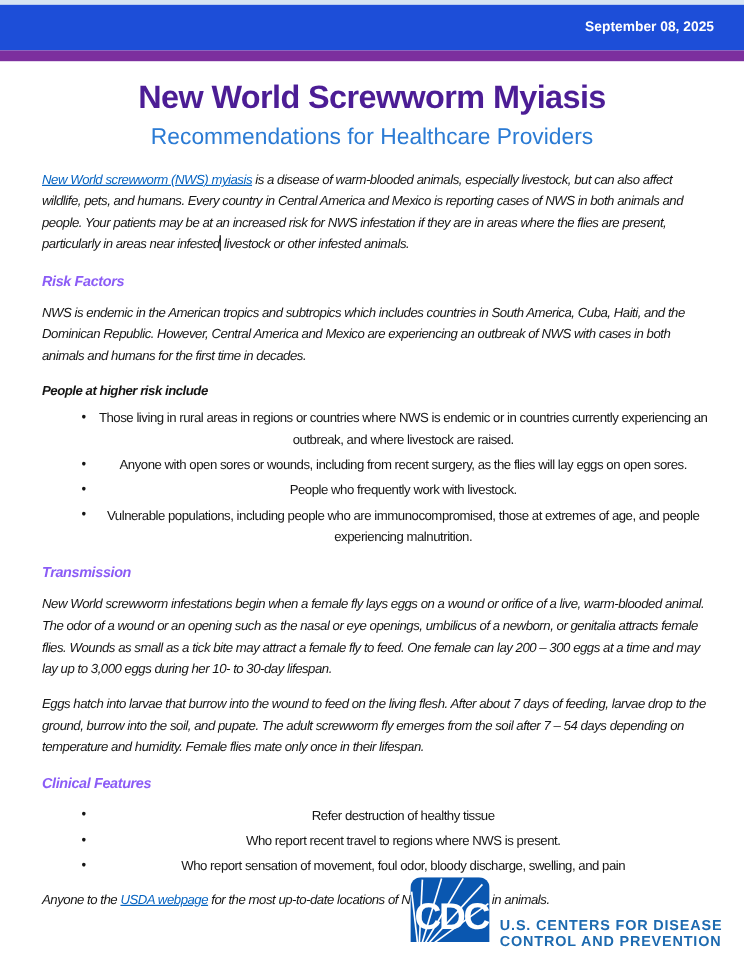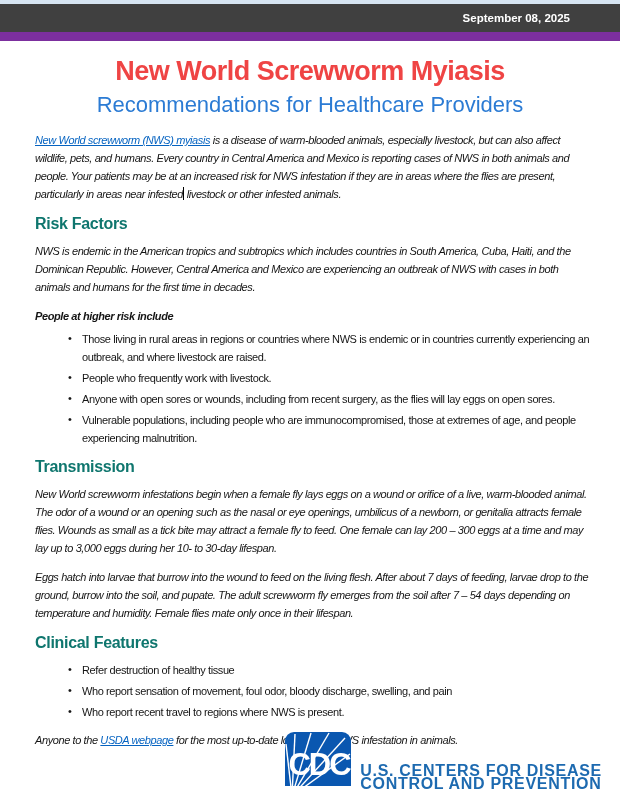--- a/index.html
+++ b/index.html
@@ -3,63 +3,63 @@
 <meta charset="utf-8">
 <style>
   html,body { margin:0; padding:0; background:#e8e8e8; }
   .page {
     width:620px; height:806px; margin:0 auto; position:relative;
     background:#ffffff; overflow:hidden;
     font-family:"Liberation Sans", sans-serif; color:#151515;
   }
   .topstrip { height:4px; background:#d7e5f2; }
   .banner {
-    height:28px; background:#404040;
+    height:38px; background:#1d4ed8;
     display:flex; justify-content:flex-end; align-items:center;
-    padding-right:50px; box-sizing:border-box;
+    padding-right:25px; box-sizing:border-box;
   }
   .banner .date { color:#ffffff; font-weight:bold; font-size:11.5px; }
   .accent-bar { height:9px; background:#7c2f9e; }
 
   h1.doc-title {
     margin:14px 30px 0; text-align:center;
-    font-size:27px; line-height:32px; color:#ef4444; letter-spacing:-0.5px;
+    font-size:27px; line-height:32px; color:#4c1d95; letter-spacing:-0.5px;
   }
   .subtitle {
     margin-top:7px; text-align:center;
-    font-size:22px; line-height:22px; color:#2b7bd4;
+    font-size:19px; line-height:22px; color:#2b7bd4;
   }
 
   .content {
     padding:15px 30px 0 35px;
     font-size:11px; line-height:18px; letter-spacing:-0.4px;
     height:700px; overflow:hidden; box-sizing:border-box;
   }
   .content p { margin:0 0 11px;font-style:italic; }
   h2.sec {
-    font-size:16px; line-height:20px; color:#0f766e;
-    margin:1px 0 8px; letter-spacing:-0.3px; font-weight:bold;
+    font-size:12px; line-height:20px; color:#8b5cf6;
+    margin:1px 0 8px; letter-spacing:-0.3px; font-weight:bold;font-style:italic;
   }
   .lead { font-weight:bold; margin:0 0 5px !important; }
-  ul.bullets { list-style:none; margin:0 0 10px; padding:0 0 0 47px; }
+  ul.bullets { list-style:none; margin:0 0 10px; padding:0 0 0 47px;text-align:center; }
   ul.bullets li { position:relative; margin:0 0 3px; }
   ul.bullets li::before { content:"•"; position:absolute; left:-14px; top:-1px; }
   a.link { color:#0563c1; text-decoration:underline; cursor:pointer; }
   .caret {
     display:inline-block; width:1px; height:13px; background:#000;
     vertical-align:-2px;
   }
 
   footer.cdc {
     position:absolute; right:18px; bottom:16px;
     display:flex; gap:9px; align-items:flex-end;
   }
   .org-text {
     margin-top:14px; color:#1d6ab0; font-weight:bold;
-    font-size:16px; line-height:12.5px; letter-spacing:0.7px;
+    font-size:12px; line-height:12.5px; letter-spacing:0.7px;
     white-space:nowrap;
   }
 </style>
 </head>
 <body>
 
 <div class="page">
 
   <div class="topstrip"></div>
 
@@ -74,34 +74,34 @@
 
   <div class="content">
 
     <p><a class="link">New World screwworm (NWS) myiasis</a><span> is a disease of warm-blooded animals, especially livestock, but can also affect wildlife, pets, and humans. Every country in Central America and Mexico is reporting cases of NWS in both animals and people. Your patients may be at an increased risk for NWS infestation if they are in areas where the flies are present, particularly in areas near infested</span><span class="caret"></span><span> livestock or other infested animals.</span></p>
 
     <h2 class="sec">Risk Factors</h2>
     <p>NWS is endemic in the American tropics and subtropics which includes countries in South America, Cuba, Haiti, and the Dominican Republic. However, Central America and Mexico are experiencing an outbreak of NWS with cases in both animals and humans for the first time in decades.</p>
     <p class="lead">People at higher risk include</p>
     <ul class="bullets">
       <li>Those living in rural areas in regions or countries where NWS is endemic or in countries currently experiencing an outbreak, and where livestock are raised.</li>
+      <li>Anyone with open sores or wounds, including from recent surgery, as the flies will lay eggs on open sores.</li>
       <li>People who frequently work with livestock.</li>
-      <li>Anyone with open sores or wounds, including from recent surgery, as the flies will lay eggs on open sores.</li>
       <li>Vulnerable populations, including people who are immunocompromised, those at extremes of age, and people experiencing malnutrition.</li>
     </ul>
 
     <h2 class="sec">Transmission</h2>
     <p>New World screwworm infestations begin when a female fly lays eggs on a wound or orifice of a live, warm-blooded animal. The odor of a wound or an opening such as the nasal or eye openings, umbilicus of a newborn, or genitalia attracts female flies. Wounds as small as a tick bite may attract a female fly to feed. One female can lay 200 – 300 eggs at a time and may lay up to 3,000 eggs during her 10- to 30-day lifespan.</p>
     <p>Eggs hatch into larvae that burrow into the wound to feed on the living flesh. After about 7 days of feeding, larvae drop to the ground, burrow into the soil, and pupate. The adult screwworm fly emerges from the soil after 7 – 54 days depending on temperature and humidity. Female flies mate only once in their lifespan.</p>
 
     <h2 class="sec">Clinical Features</h2>
     <ul class="bullets">
       <li>Refer destruction of healthy tissue</li>
+      <li>Who report recent travel to regions where NWS is present.</li>
       <li>Who report sensation of movement, foul odor, bloody discharge, swelling, and pain</li>
-      <li>Who report recent travel to regions where NWS is present.</li>
     </ul>
     <p><span>Anyone to the </span><a class="link">USDA webpage</a><span> for the most up-to-date locations of NWS infestation in animals.</span></p>
 
   </div>
 
   <footer class="cdc">
     <span>
       <svg width="66" height="54" viewBox="0 0 66 54" xmlns="http://www.w3.org/2000/svg">
         <rect x="0" y="0" width="66" height="72" rx="9" fill="#0a57b0"></rect>
         <g stroke="#ffffff" stroke-width="1.4">

